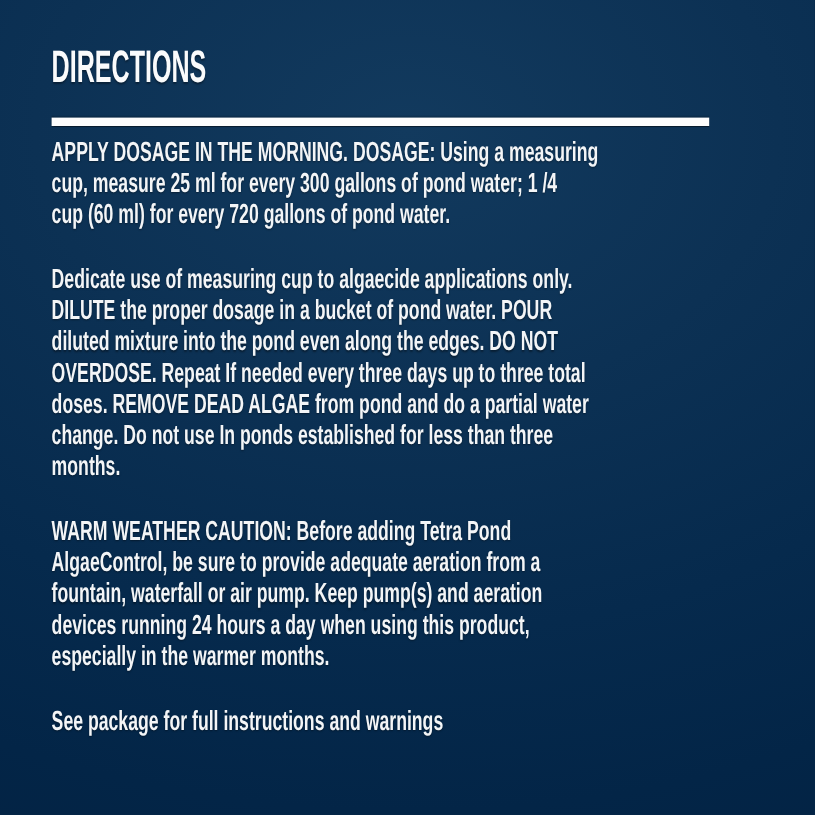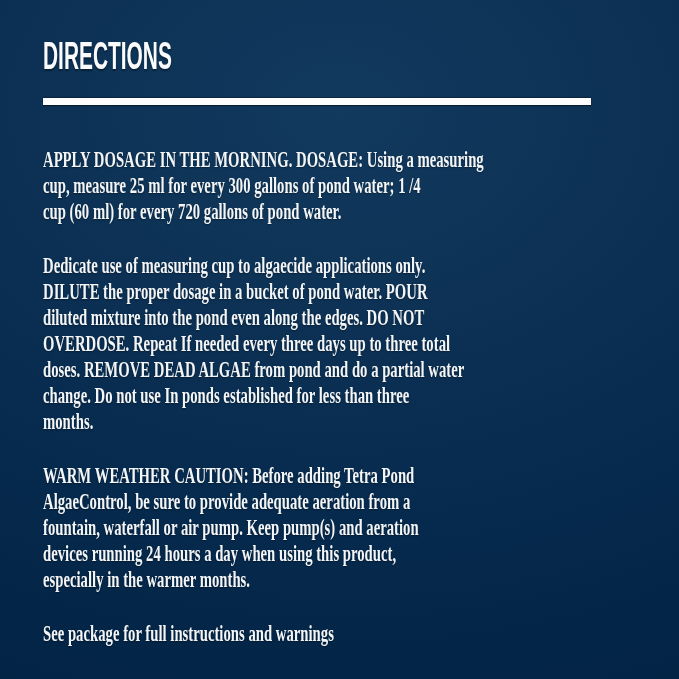--- a/index.html
+++ b/index.html
@@ -36,22 +36,21 @@
     text-shadow: 0 2px 2px rgba(0,0,0,0.35);
   }
   .rule {
     margin-top: 22px;
     width: 548px;
     height: 7px;
     background: #fdfdfd;
     box-shadow: 0 1px 1px rgba(0,0,0,0.45), 0 -1px 1px rgba(0,0,0,0.25);
   }
   .body-copy {
-    margin-top: 42px;
-    font-family: Liberation Serif, serif;
+    margin-top: 8px;
   }
   .para {
     margin: 0 0 28px 0;
     color: #f3f5f7;
     font-size: 23px;
     font-weight: bold;
     line-height: 26px;
     white-space: pre-line;
     transform: scaleX(0.64);
     transform-origin: 0 0;

